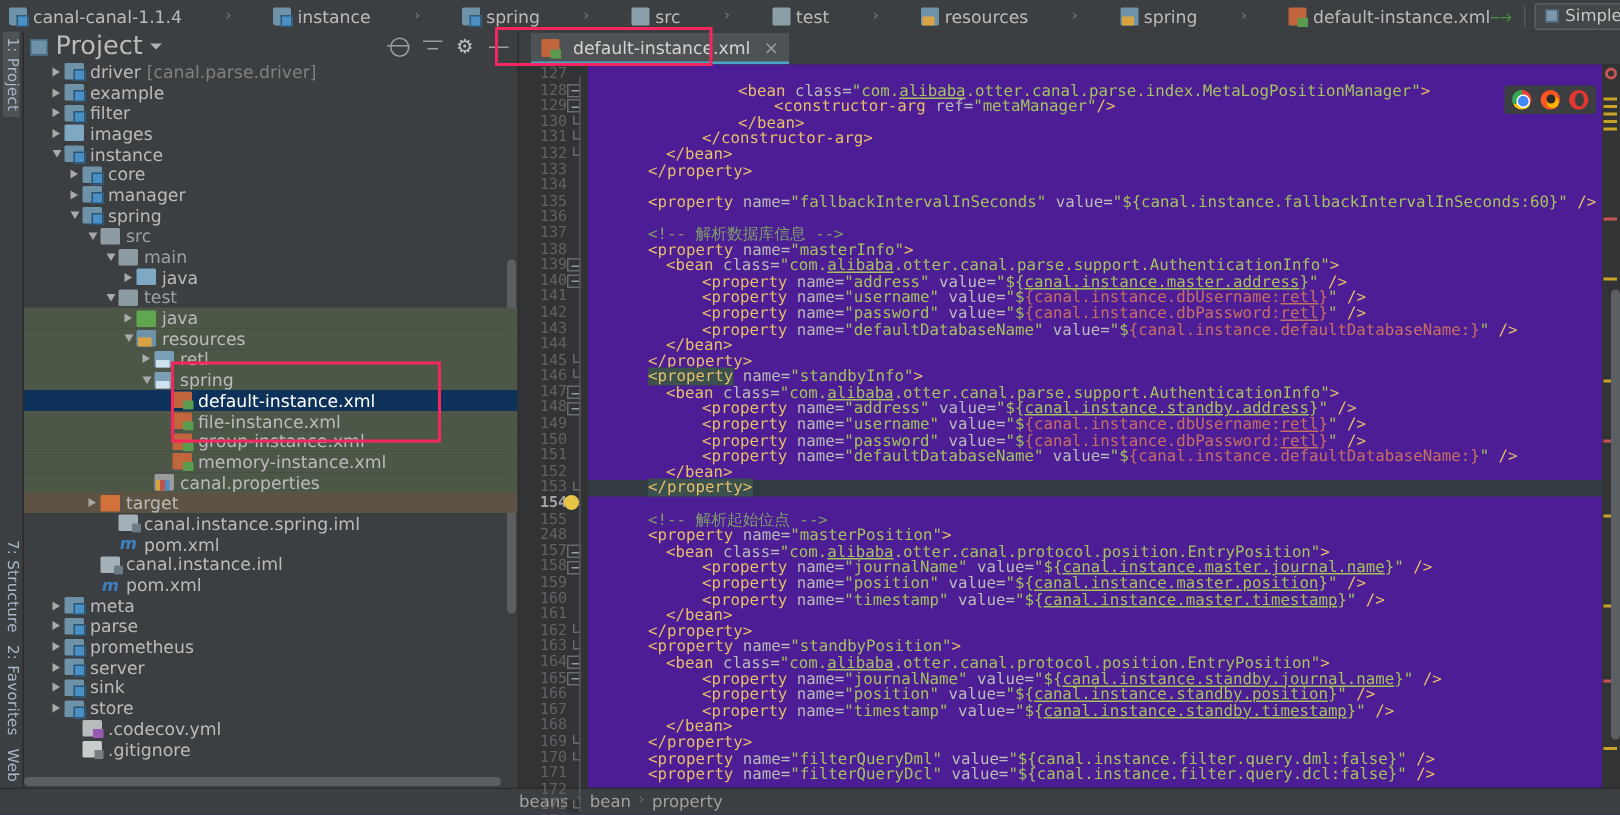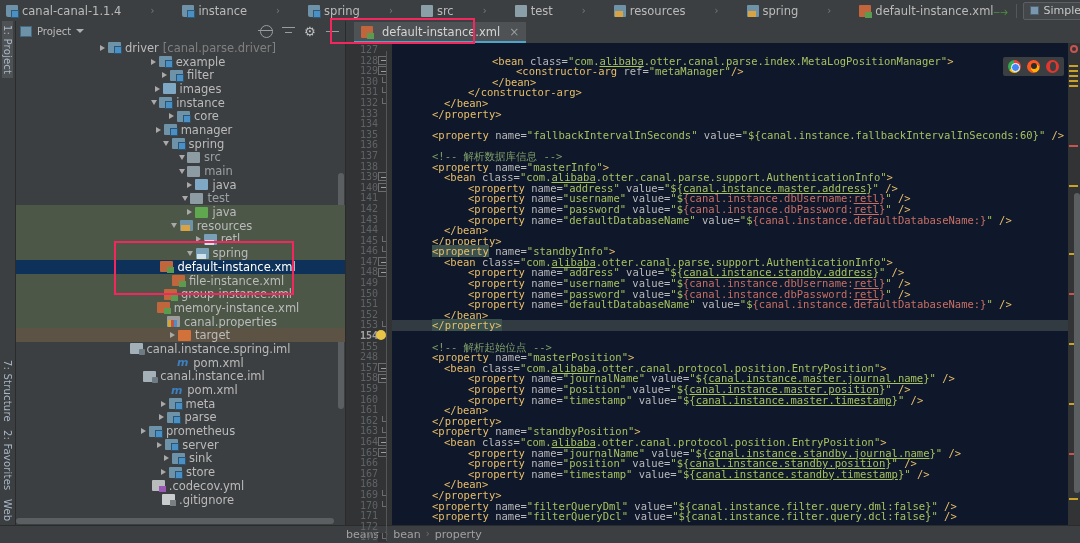--- a/index.html
+++ b/index.html
@@ -69,34 +69,34 @@
   
   .project {
     width: 329px; flex: 0 0 329px; background: #3c3f41; display:flex; flex-direction:column;
     min-width:0; position:relative;
   }
   .proj-head {
     height: 20px; display:flex; align-items:center; padding:0 6px 0 4px; flex:0 0 20px;
     gap:5px;
   }
   .proj-head .pi { width:12px;height:11px;background:#6e92a8;border:1px solid #44687e; }
-  .proj-title { font-size:10px; color:#bbbbbb; }
+  .proj-title { font-size:17px; color:#bbbbbb; }
   .head-icons { margin-left:auto; display:flex; align-items:center; gap:9px; color:#9a9d9e; }
   .hi { width:13px;height:13px;position:relative;display:inline-block; }
   .hi-target{border:1.5px solid #9a9d9e;border-radius:50%;}
   .hi-target:before{content:"";position:absolute;left:-3px;top:4px;width:15px;height:1.5px;background:#9a9d9e;}
   .hi-collapse:before{content:"";position:absolute;left:0;top:2px;width:13px;height:1.5px;background:#9a9d9e;}
   .hi-collapse:after{content:"";position:absolute;left:3px;top:7px;width:7px;height:1.5px;background:#9a9d9e;}
   .hi-gear{ color:#bfc1c2; font-size:13px; line-height:13px; }
   .hi-min:before{content:"";position:absolute;left:0;top:6px;width:13px;height:1.5px;background:#9a9d9e;}
 
   .tree { flex:1 1 auto; overflow:hidden; position:relative; font-size:11.5px; }
   .row {
     height: 13.7px; display:flex; align-items:center; white-space:nowrap;
-    padding-right:4px; position:relative;justify-content:center;
+    padding-right:4px; position:relative;
   }
   .row.selected { background:#0d3158; }
   .row.greenbg { background:#4c5748; }
   .row.brownbg { background:#5c5344; }
   .arrow { width:11px; flex:0 0 11px; display:flex; align-items:center; justify-content:center; }
   .arrow i { display:block; width:0;height:0; }
   .arrow.closed i { border-top:3.5px solid transparent;border-bottom:3.5px solid transparent;border-left:5px solid #a9a9a9; }
   .arrow.open i { border-left:3.5px solid transparent;border-right:3.5px solid transparent;border-top:5px solid #a9a9a9; }
   .ti { width:13px; height:11px; flex:0 0 13px; margin-right:4px; position:relative; }
   .t-mod { background:#6e92a8; border-radius:1px; }
@@ -151,21 +151,21 @@
   .fold { position:absolute; width:9px; height:9px; left:0; }
   .fold .bx { width:9px;height:9px;border:1px solid #6a6d6e;background:#313335;position:relative; }
   .fold .bx:after{content:"";position:absolute;left:1.5px;top:3.5px;width:5px;height:1px;background:#9a9d9e;}
   .fold.end .bx{ border:none; }
   .fold.end .bx:before{content:"";position:absolute;left:4px;top:0;width:1px;height:5px;background:#6a6d6e;}
   .fold.end .bx:after{content:"";position:absolute;left:4px;top:5px;width:5px;height:1px;background:#6a6d6e;}
   .foldline { position:absolute; left:4px; width:1px; background:#545658; }
   .bulb { position:absolute; width:10px;height:10px;border-radius:50%;background:#e8c547;left:30px; }
 
   .code {
-    flex:1 1 auto; position:relative; overflow:hidden; background:#0f172a;
+    flex:1 1 auto; position:relative; overflow:hidden; background:#4c1d95;
     font-family:"DejaVu Sans Mono", monospace; font-size:10.5px; padding-top:2px;
   }
   .cl { height:10.6px; line-height:10.6px; white-space:pre; padding-left:4px; }
   .cl.hl { background:#323a42; }
   .tag { color:#e8bf6a; }
   .attr { color:#bababa; }
   .val { color:#a5c261; }
   .cmt { color:#7f9e6a; }
   .red { color:#c77066; }
   .link { color:#a5c261; text-decoration:underline; }

